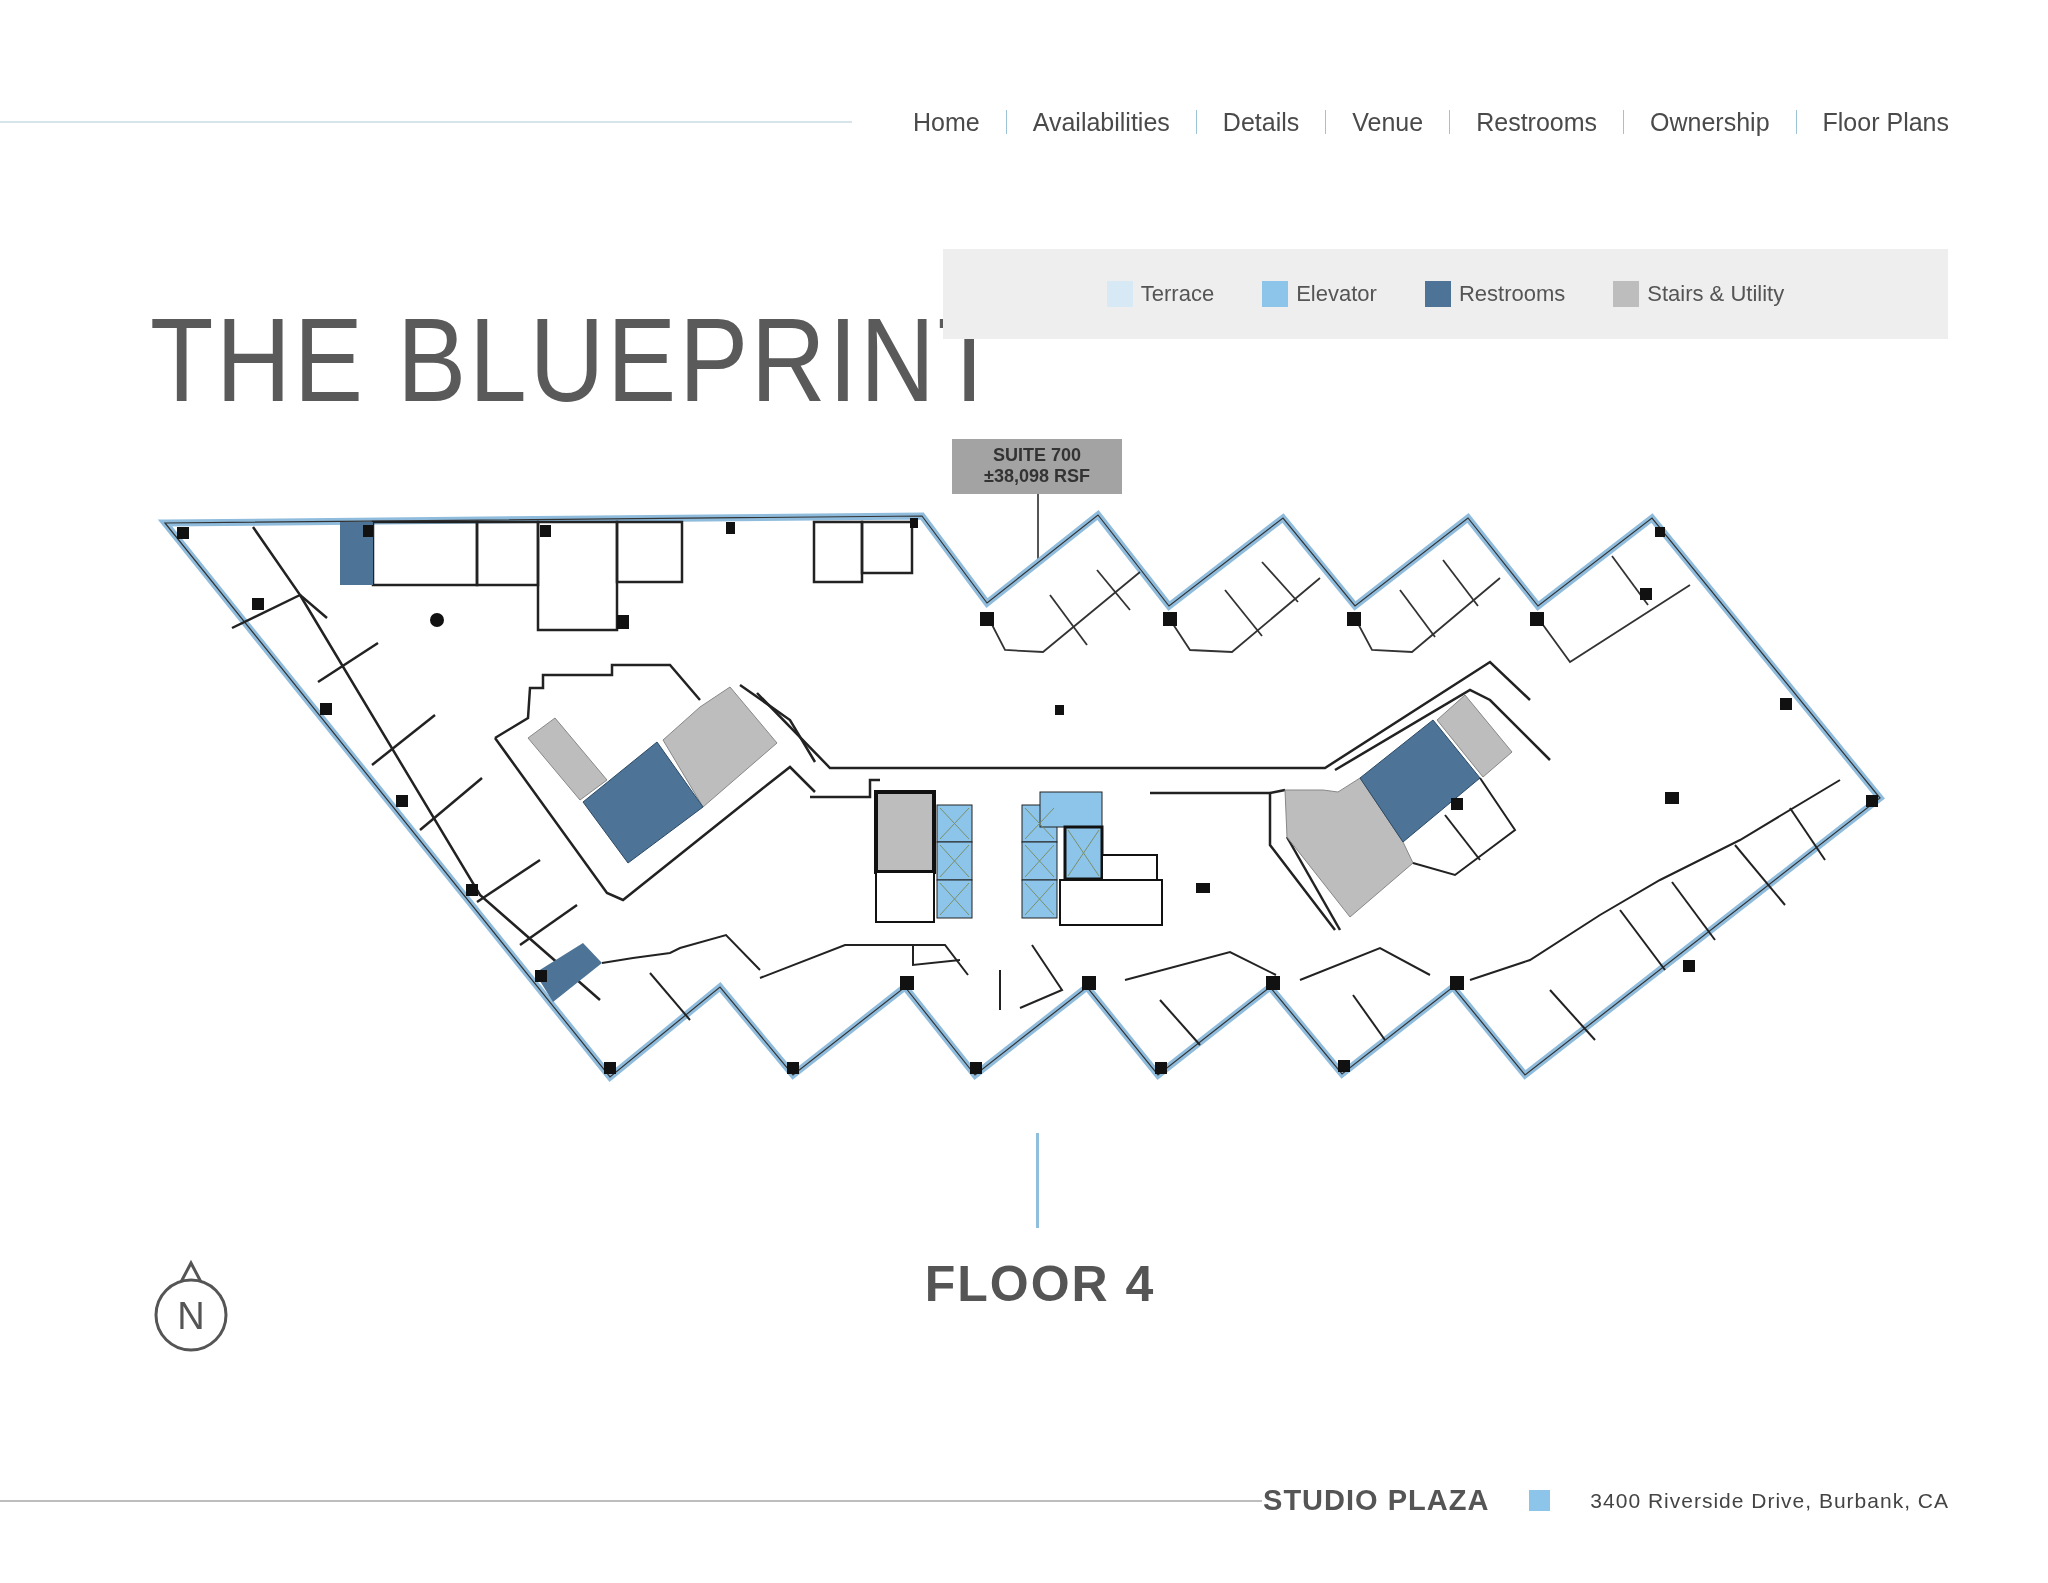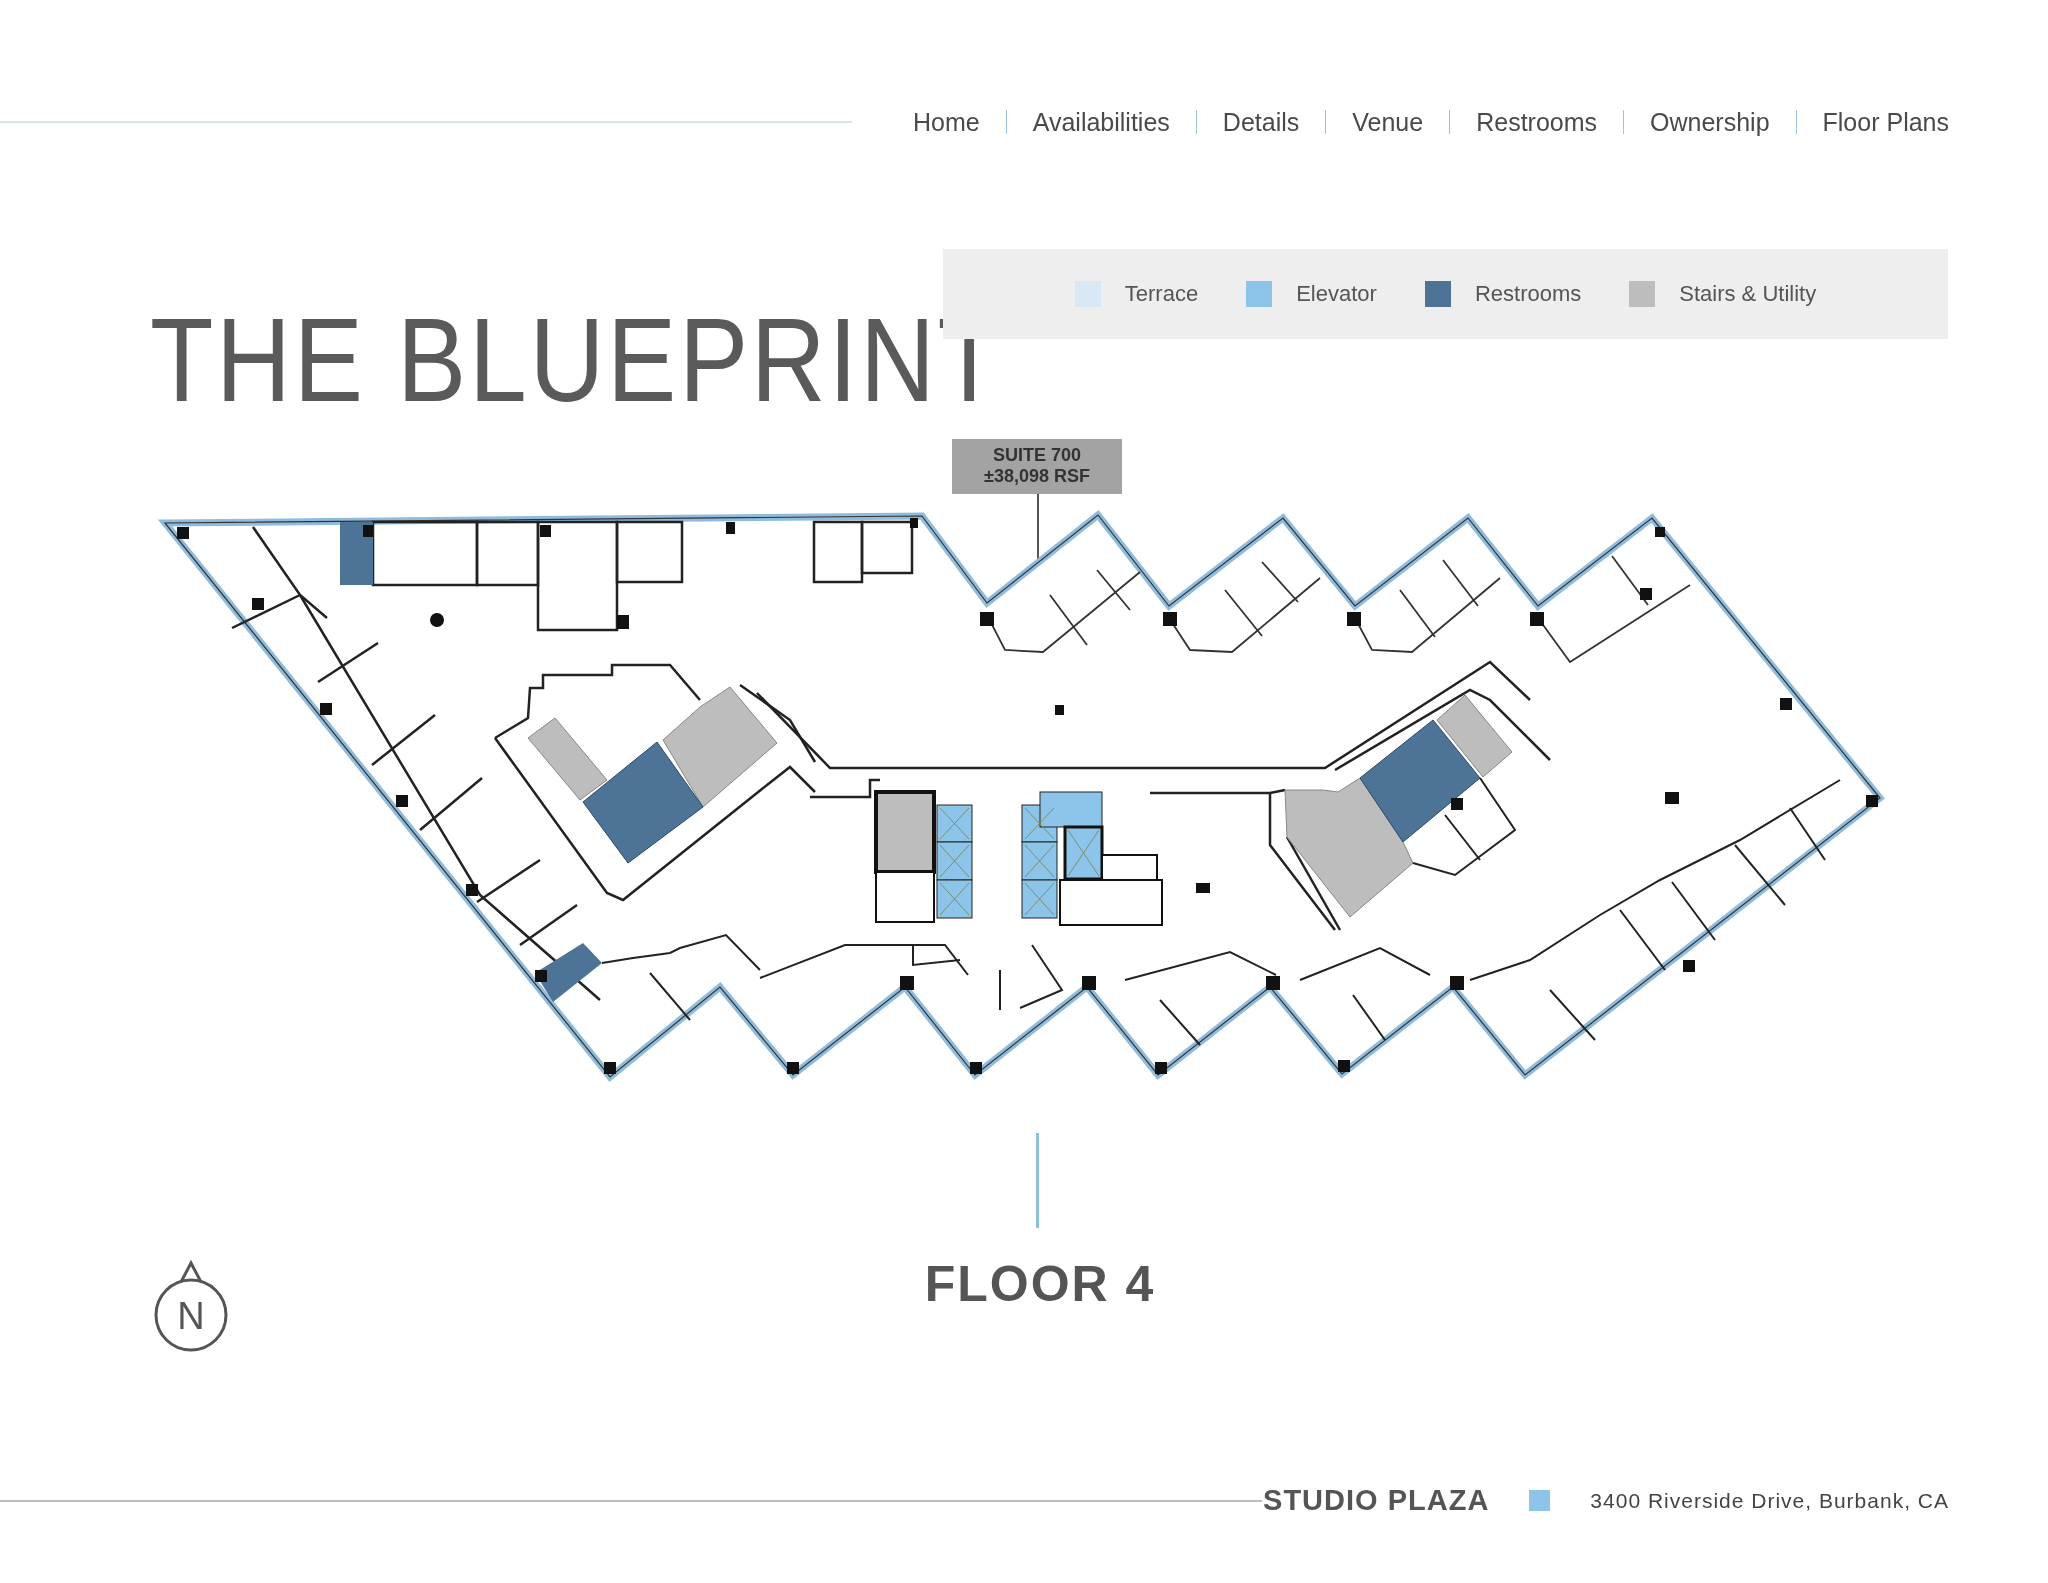--- a/index.html
+++ b/index.html
@@ -8,21 +8,21 @@
   .top-rule { position:absolute; left:0; top:121px; width:852px; height:2px; background:#d7e4ea; }
   .nav { position:absolute; top:104px; right:99px; display:flex; align-items:center; height:36px; }
   .nav-item { font-size:25px; color:#4a4a4a; padding:0 26px; cursor:pointer; white-space:nowrap; }
   .nav-item:last-child { padding-right:0; }
   .nav-sep { width:1px; height:24px; background:#9cc3d6; }
   .title { position:absolute; left:150px; top:222px; font-size:118px; font-weight:300; color:#5a5a5a;
            letter-spacing:3px; font-family:"Liberation Sans", sans-serif; transform:scaleX(0.88);
            transform-origin:left top; line-height:1; }
   .legend { position:absolute; left:943px; top:249px; width:1005px; height:90px; background:#eeeeee;
             display:flex; align-items:center; justify-content:center; gap:48px; }
-  .legend-item { display:flex; align-items:center; gap:24px; font-size:22px; color:#555; }
+  .legend-item { display:flex; align-items:center; gap:8px; font-size:22px; color:#555; }
   .swatch { width:26px; height:26px; display:inline-block; }
   .suite-tag { position:absolute; left:952px; top:439px; width:170px; height:55px; background:#a3a3a3;
                text-align:center; font-size:18px; color:#333; line-height:21px; padding-top:6px; box-sizing:border-box; }
   .suite-tag div { font-weight:600; }
   .plan { position:absolute; left:0; top:0; }
   .floor-label { position:absolute; left:920px; top:1255px; width:240px; text-align:center; font-size:50px;
                  font-weight:bold; color:#555; letter-spacing:2px; }
   .floor-stem { position:absolute; left:1036px; top:1133px; width:3px; height:95px; background:#8fbfdc; }
   .north { position:absolute; left:150px; top:1258px; }
   .bottom-rule { position:absolute; left:0; top:1500px; width:1262px; height:2px; background:#bdbdbd; }

